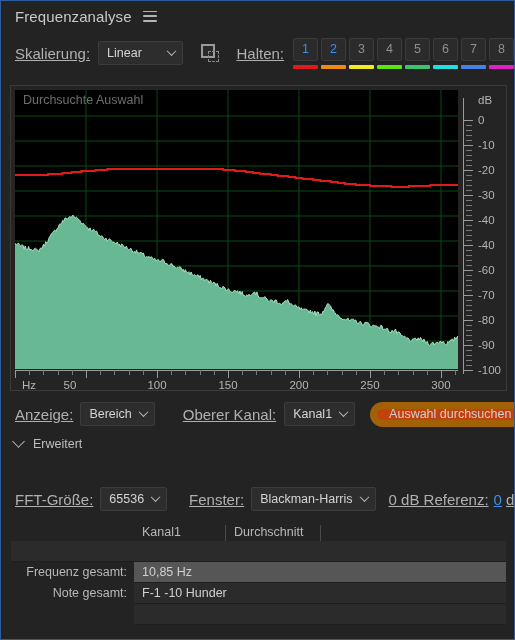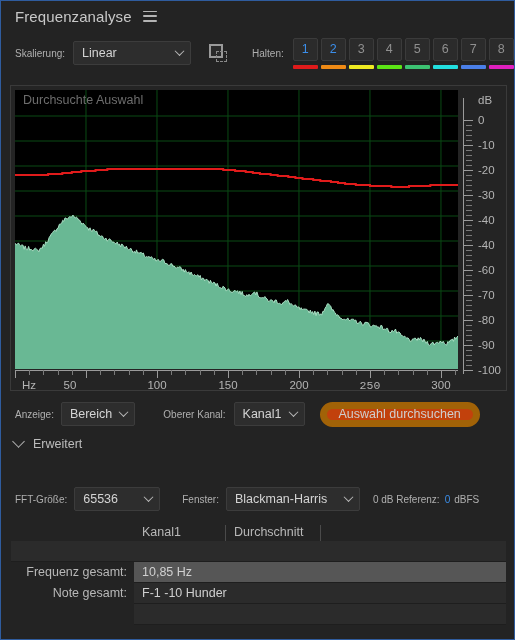--- a/index.html
+++ b/index.html
@@ -39,22 +39,23 @@
 
   
   .toolbar {
     height: 44px;
     display: flex; align-items: center;
     padding-left: 14px;
     gap: 0;
   }
   .lbl {
     color: #b0b0b0;
-    font-size: 10px;
-    white-space: nowrap;
+    font-size: 15px;
+    white-space: nowrap;
+    text-decoration: underline;
   }
   .select {
     position: relative;
     height: 24px;
     background: #2d2d2d;
     border: 1px solid #3c3c3c;
     border-radius: 2px;
     display: flex; align-items: center;
     padding: 0 22px 0 8px;
     color: #d4d4d4;
@@ -445,21 +446,21 @@
           <div class="hz-minor" style="left: 369.167px;"></div>
           <div class="hz-minor" style="left: 383.365px;"></div>
           <div class="hz-minor" style="left: 397.564px;"></div>
           <div class="hz-minor" style="left: 411.763px;"></div>
           <div class="hz-major" style="left: 425.962px;"></div>
           <div class="hz-minor" style="left: 440.16px;"></div>
           <div class="hz-lbl" style="left: 55px;">50</div>
           <div class="hz-lbl" style="left: 141.987px;">100</div>
           <div class="hz-lbl" style="left: 212.981px;">150</div>
           <div class="hz-lbl" style="left: 283.974px;">200</div>
-          <div class="hz-lbl" style="left: 354.968px; font-family: Liberation Mono, monospace;">250</div>
+          <div class="hz-lbl" style="left: 354.968px;">250</div>
           <div class="hz-lbl" style="left: 425.962px;">300</div>
         </div>
     </div>
   </div>
 
   <div class="row-anzeige">
     <div class="lbl">Anzeige:</div>
     <div class="select" style="width:85px; margin-left:7px;">
       <span>Bereich</span>
       <i class="chev"></i>

